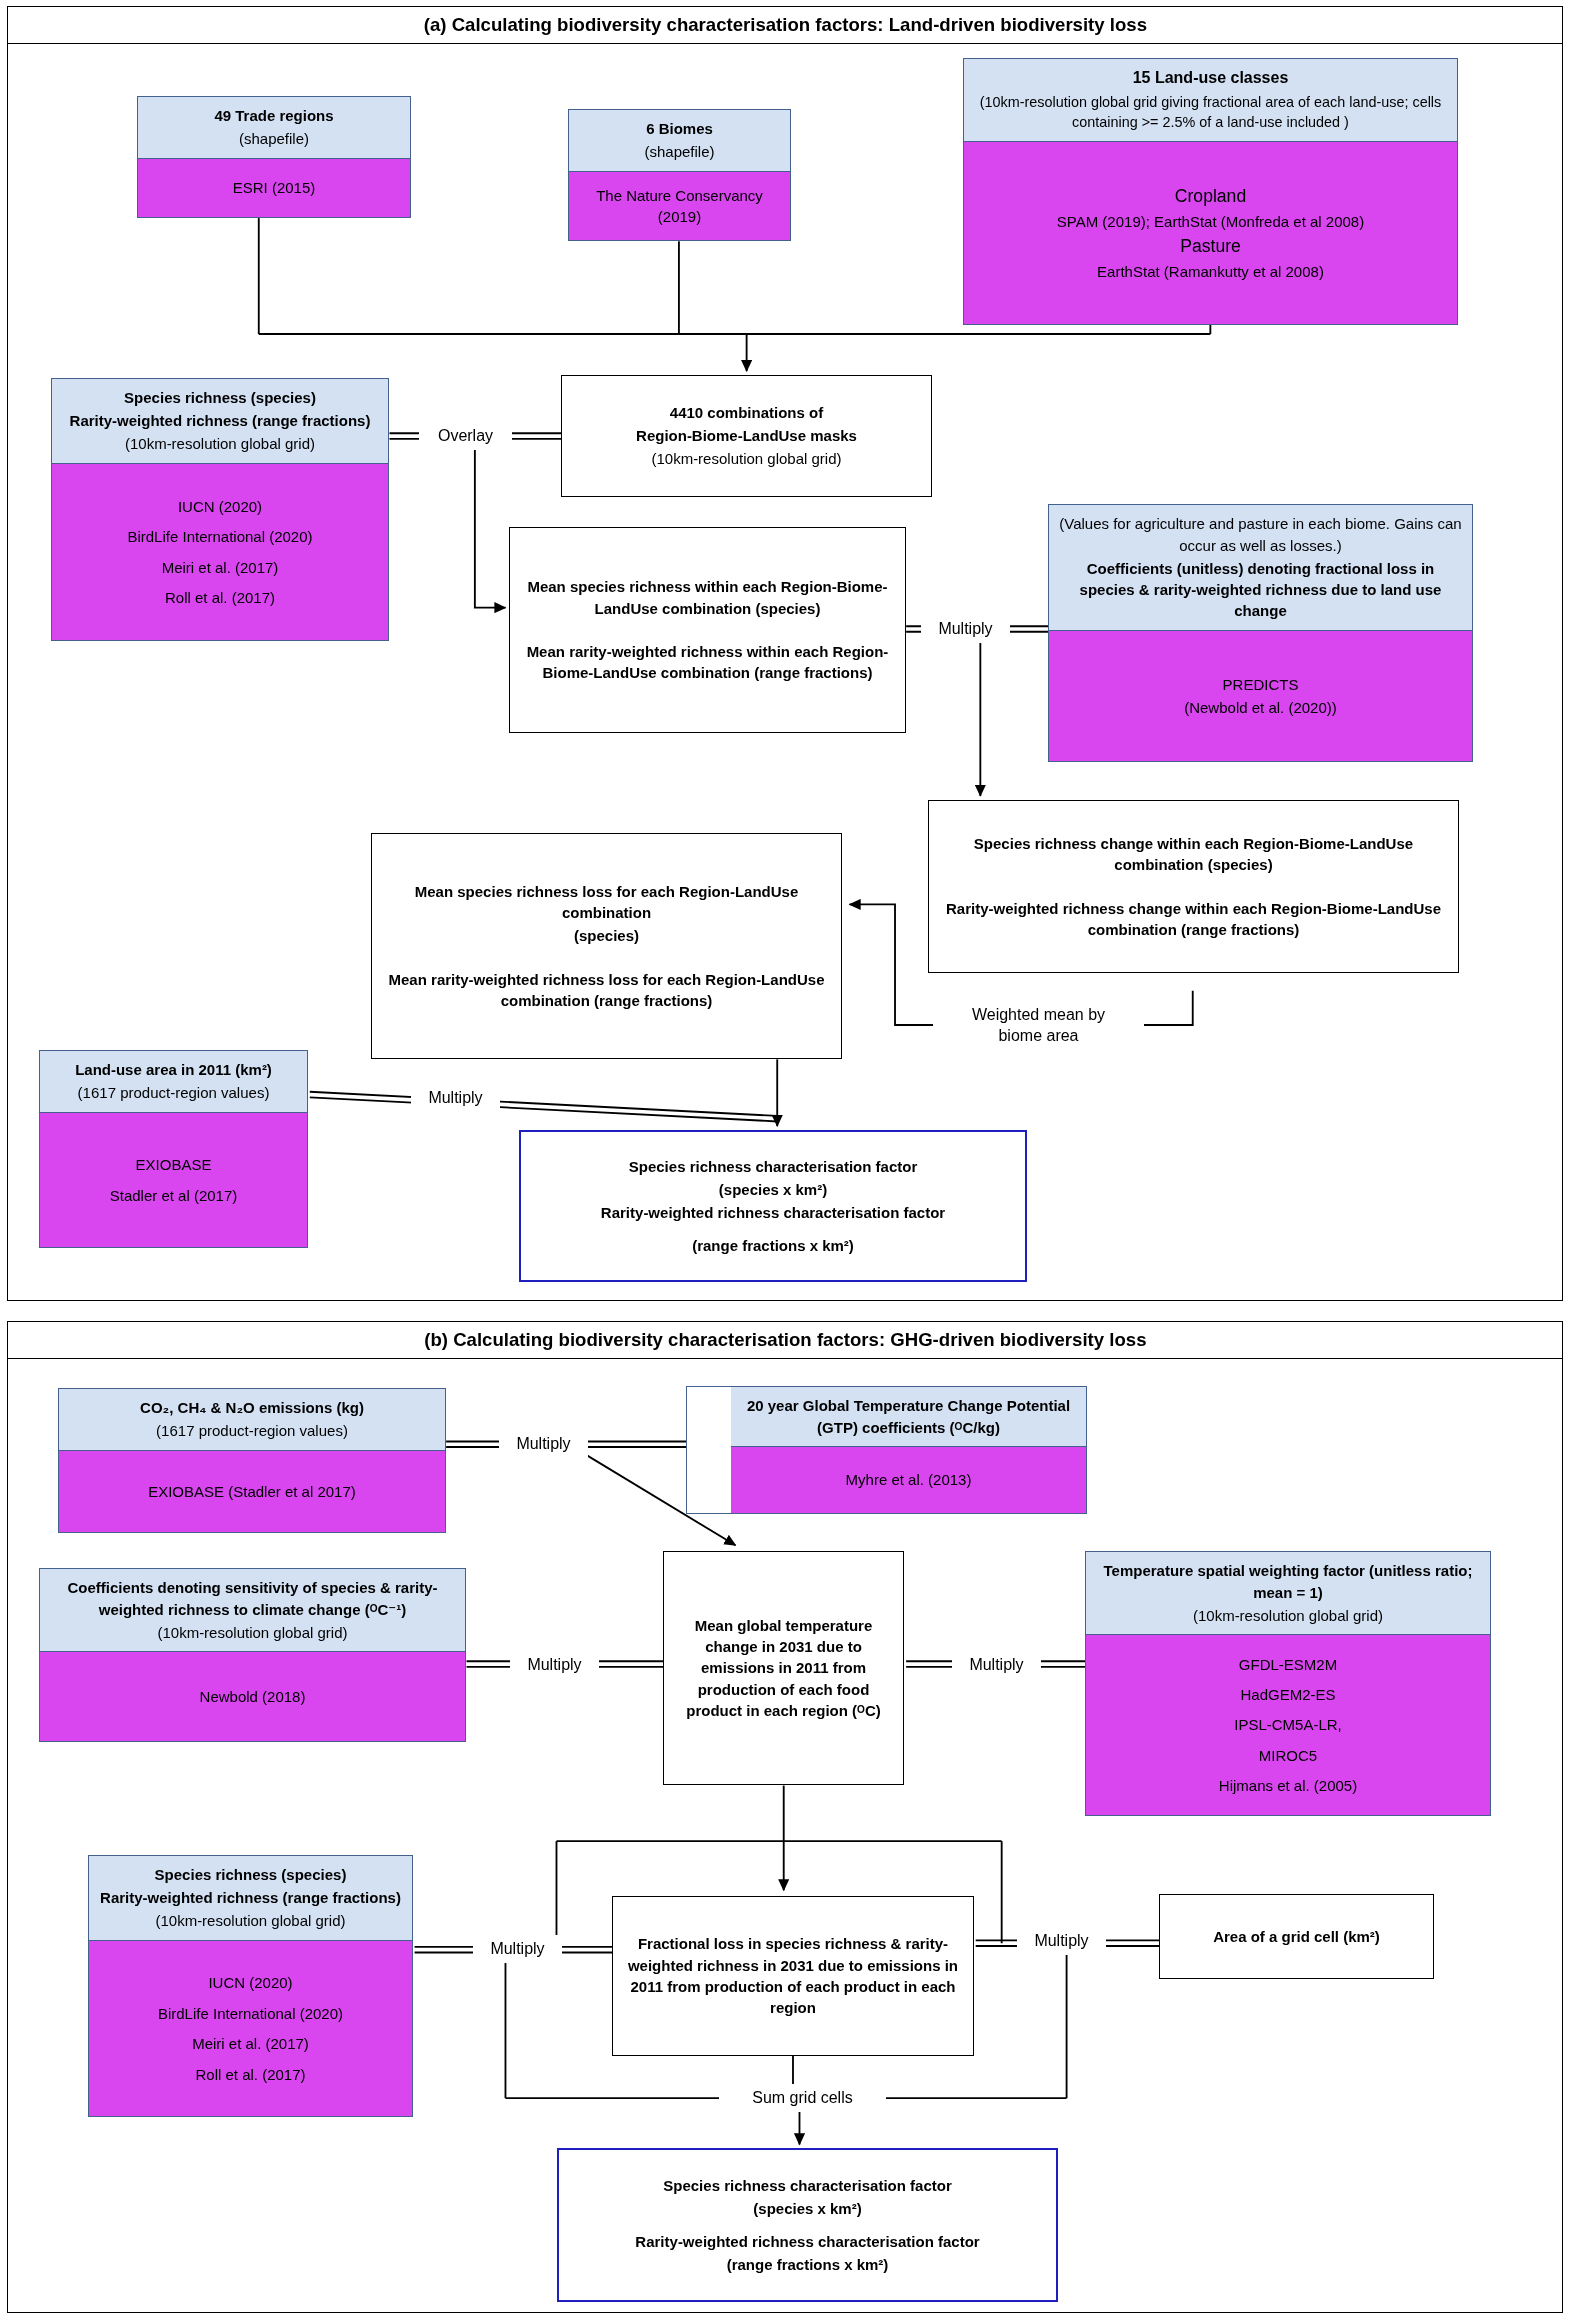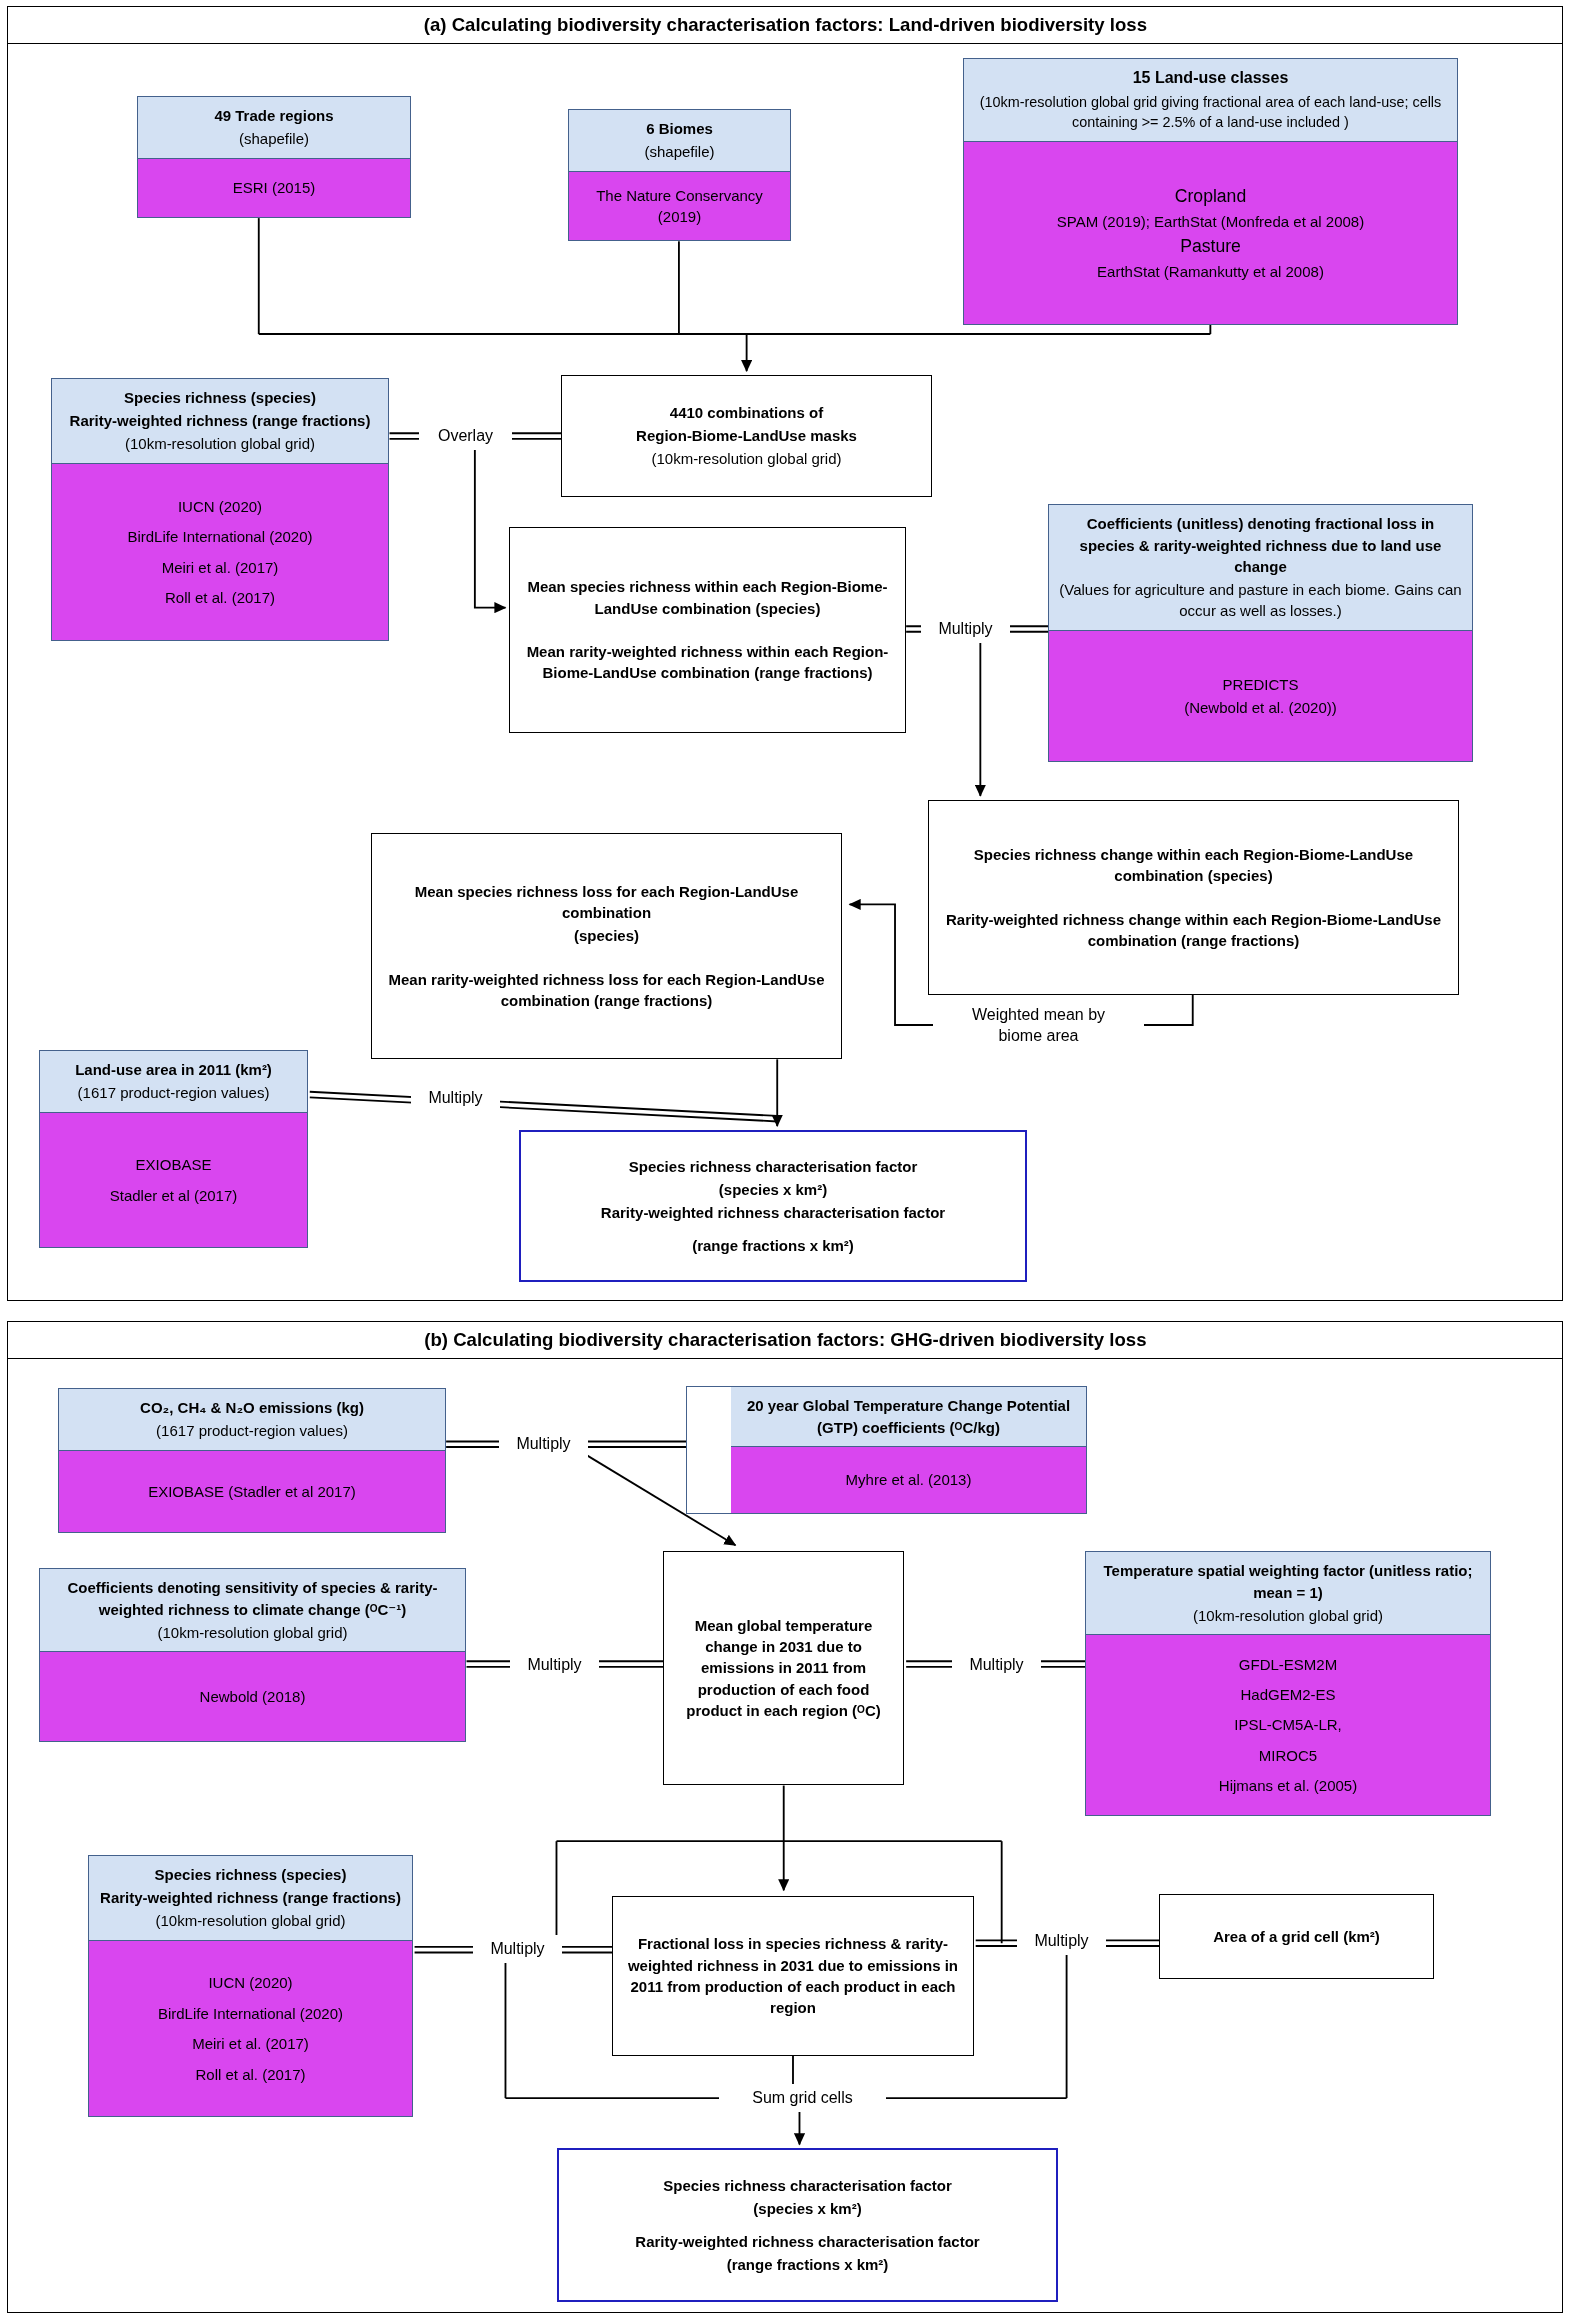--- a/index.html
+++ b/index.html
@@ -159,30 +159,30 @@
   </div>
 
   <div class="box plain" style="left:509px;top:527px;width:397px;height:206px;">
     <div class="t b">Mean species richness within each Region-Biome-LandUse combination (species)</div>
     <div class="gap"></div>
     <div class="t b">Mean rarity-weighted richness within each Region-Biome-LandUse combination (range fractions)</div>
   </div>
 
   <div class="box src" style="left:1048px;top:504px;width:425px;height:258px;">
     <div class="hdr">
+      <div class="t">(Values for agriculture and pasture in each biome. Gains can occur as well as losses.)</div>
       <div class="t b">Coefficients (unitless) denoting fractional loss in species &amp; rarity-weighted richness due to land use change</div>
-      <div class="t">(Values for agriculture and pasture in each biome. Gains can occur as well as losses.)</div>
     </div>
     <div class="bdy">
       <div class="t">PREDICTS</div>
       <div class="t">(Newbold et al. (2020))</div>
     </div>
   </div>
 
-  <div class="box plain" style="left:928px;top:800px;width:531px;height:195px;">
+  <div class="box plain" style="left:928px;top:800px;width:531px;height:173px;">
     <div class="t b">Species richness change within each Region-Biome-LandUse combination (species)</div>
     <div class="gap"></div>
     <div class="t b">Rarity-weighted richness change within each Region-Biome-LandUse combination (range fractions)</div>
   </div>
 
   <div class="box plain" style="left:371px;top:833px;width:471px;height:226px;">
     <div class="t b">Mean species richness loss for each Region-LandUse combination</div>
     <div class="t b">(species)</div>
     <div class="gap"></div>
     <div class="t b">Mean rarity-weighted richness loss for each Region-LandUse combination (range fractions)</div>

